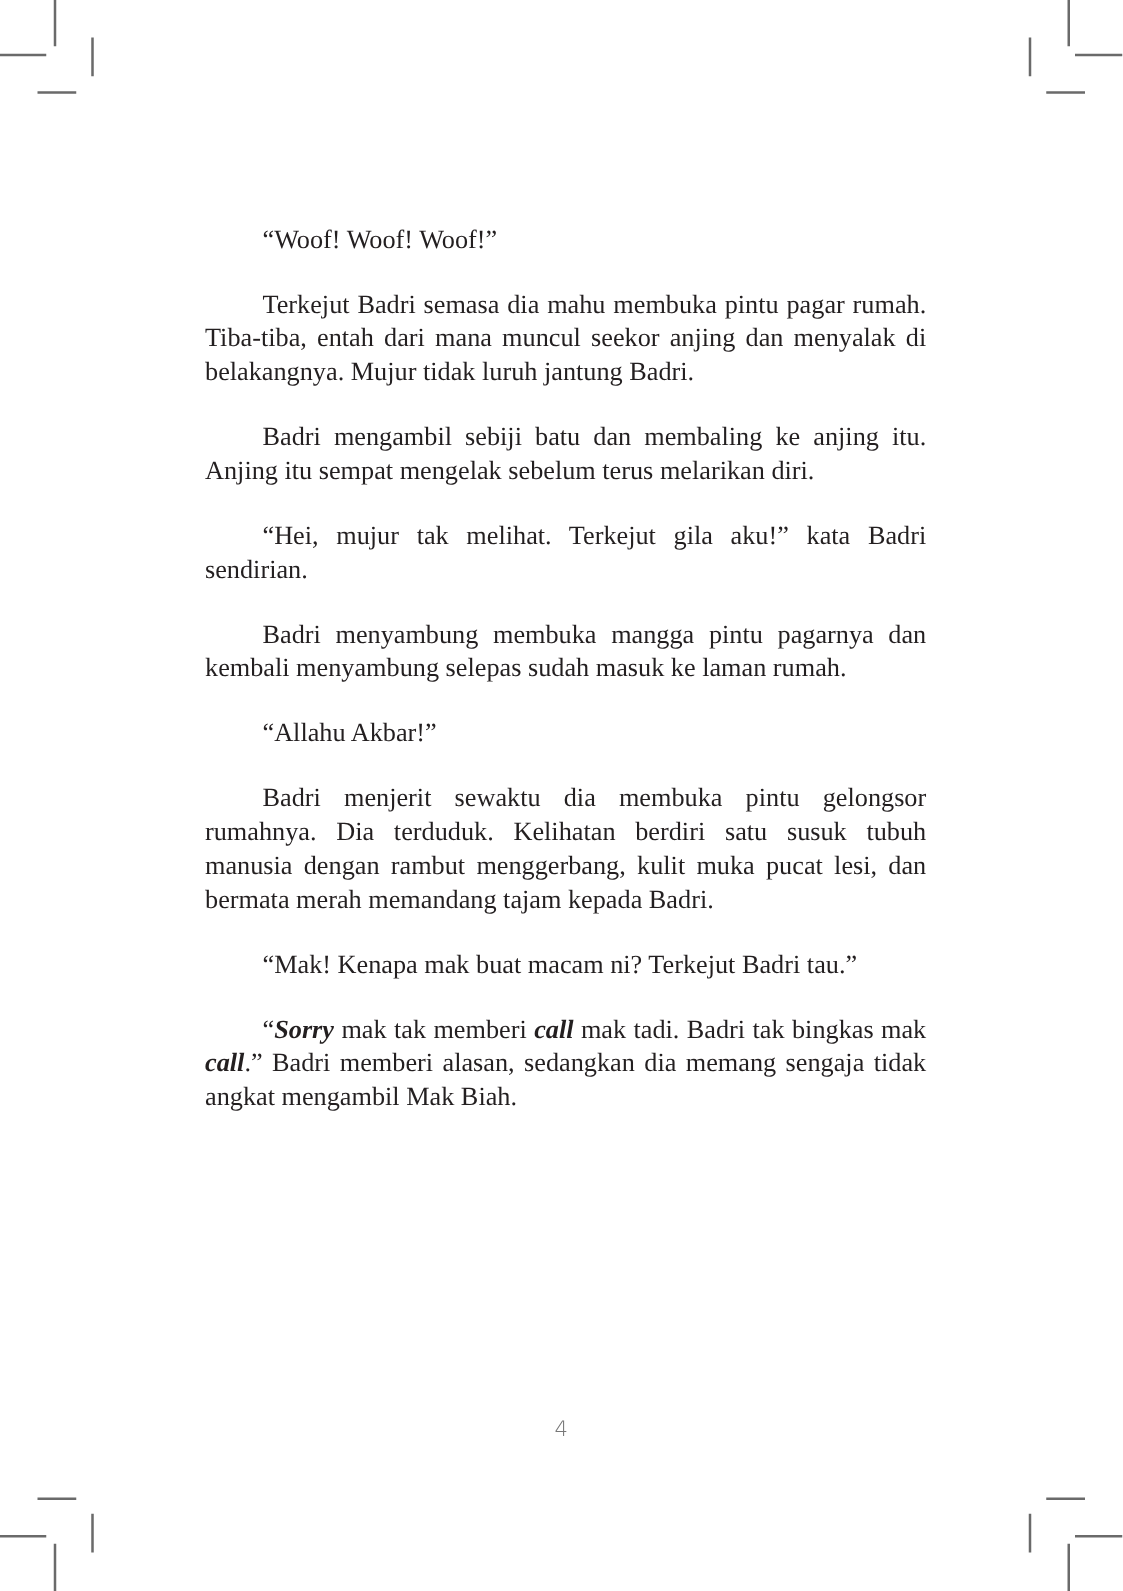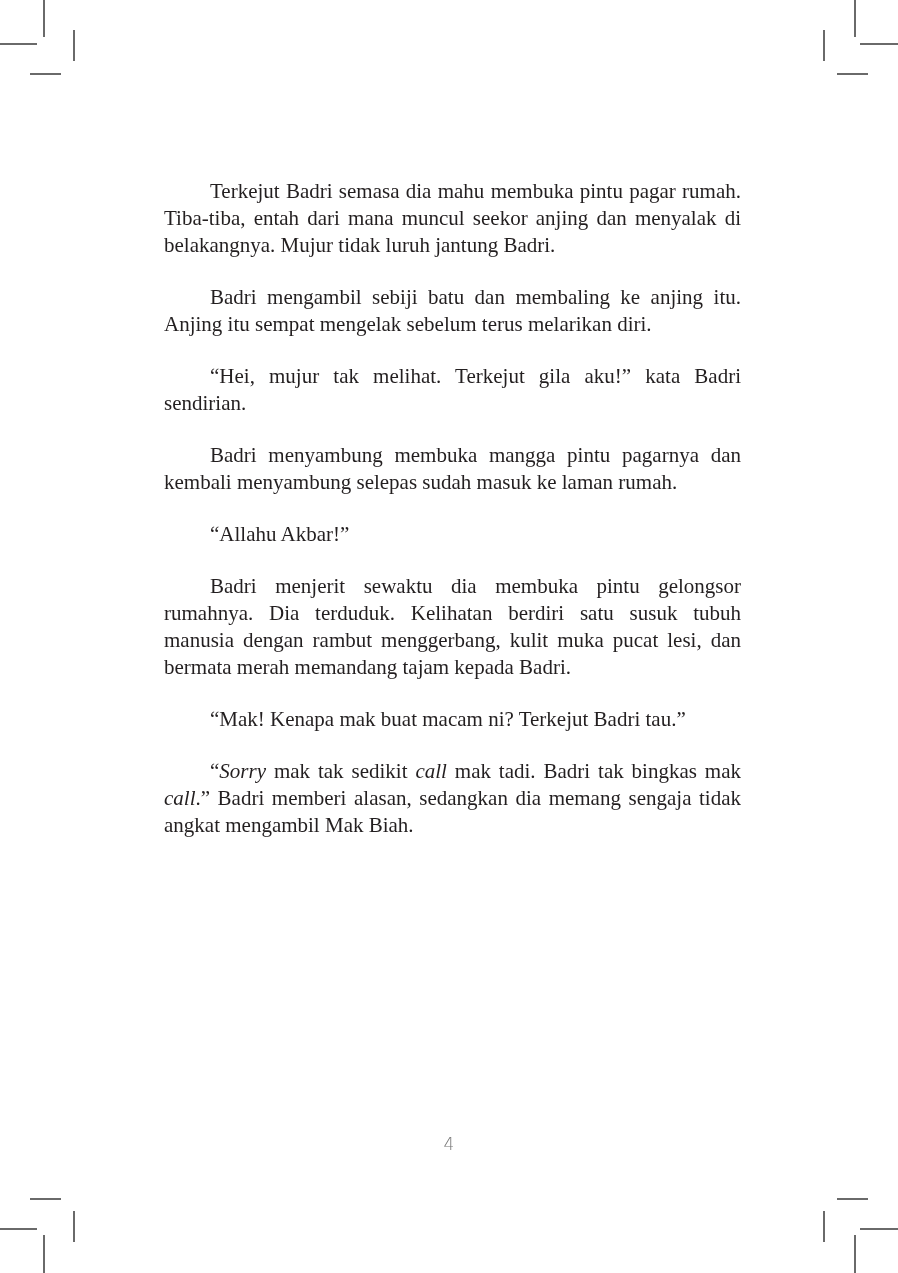--- a/index.html
+++ b/index.html
@@ -13,21 +13,21 @@
     font-size:21px; line-height:27px; color:#231f20;
     text-align:justify;
   }
   .para { margin:0 0 25px 0; text-indent:46px; }
   .para.last { margin-bottom:0; }
   .page-number {
     position:absolute; left:0; width:898px; top:1134px; text-align:center;
     font-family:"DejaVu Sans","Liberation Sans",sans-serif; font-size:17px;
     font-weight:300; color:#777777;
   }
-  em { font-style:italic; }
+  em { font-style:italic;font-weight:bold; }
 </style>
 </head>
 <body>
 
 <div class="mark v" style="left:43px; top:0; height:37px;"></div>
 <div class="mark h" style="left:0; top:43px; width:37px;"></div>
 <div class="mark v" style="left:73px; top:30px; height:31px;"></div>
 <div class="mark h" style="left:30px; top:73px; width:31px;"></div>
 
 <div class="mark v" style="left:854px; top:0; height:37px;"></div>
@@ -39,23 +39,24 @@
 <div class="mark v" style="left:73px; top:1211px; height:31px;"></div>
 <div class="mark h" style="left:0; top:1228px; width:37px;"></div>
 <div class="mark v" style="left:43px; top:1235px; height:38px;"></div>
 
 <div class="mark h" style="left:837px; top:1198px; width:31px;"></div>
 <div class="mark v" style="left:823px; top:1211px; height:31px;"></div>
 <div class="mark h" style="left:860px; top:1228px; width:38px;"></div>
 <div class="mark v" style="left:854px; top:1235px; height:38px;"></div>
 
 <main class="page-text">
+  <p class="para">“Woof! Woof! Woof!”</p>
   <p class="para">Terkejut Badri semasa dia mahu membuka pintu pagar rumah. Tiba-tiba, entah dari mana muncul seekor anjing dan menyalak di belakangnya. Mujur tidak luruh jantung Badri.</p>
   <p class="para">Badri mengambil sebiji batu dan membaling ke anjing itu. Anjing itu sempat mengelak sebelum terus melarikan diri.</p>
   <p class="para">“Hei, mujur tak melihat. Terkejut gila aku!” kata Badri sendirian.</p>
   <p class="para">Badri menyambung membuka mangga pintu pagarnya dan kembali menyambung selepas sudah masuk ke laman rumah.</p>
   <p class="para">“Allahu Akbar!”</p>
   <p class="para">Badri menjerit sewaktu dia membuka pintu gelongsor rumahnya. Dia terduduk. Kelihatan berdiri satu susuk tubuh manusia dengan rambut menggerbang, kulit muka pucat lesi, dan bermata merah memandang tajam kepada Badri.</p>
   <p class="para">“Mak! Kenapa mak buat macam ni? Terkejut Badri tau.”</p>
-  <p class="para last"><span>“</span><em>Sorry</em><span> mak tak sedikit </span><em>call</em><span> mak tadi. Badri tak bingkas mak </span><em>call</em><span>.” Badri memberi alasan, sedangkan dia memang sengaja tidak angkat mengambil Mak Biah.</span></p>
+  <p class="para last"><span>“</span><em>Sorry</em><span> mak tak memberi </span><em>call</em><span> mak tadi. Badri tak bingkas mak </span><em>call</em><span>.” Badri memberi alasan, sedangkan dia memang sengaja tidak angkat mengambil Mak Biah.</span></p>
 </main>
 
 <div class="page-number">4</div>
 
 </body></html>

